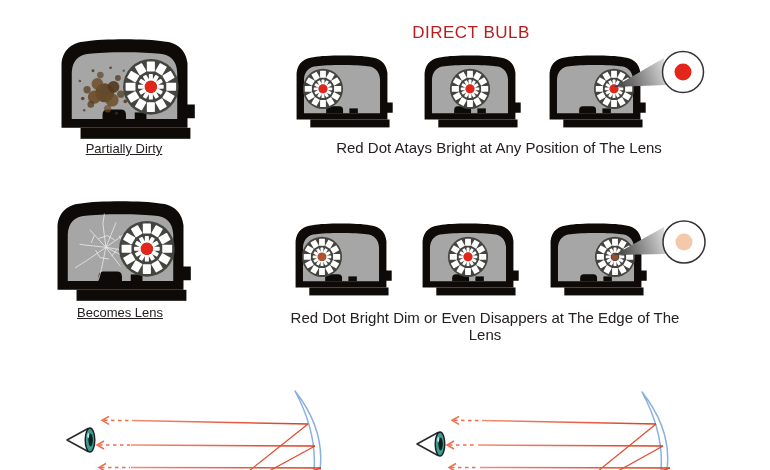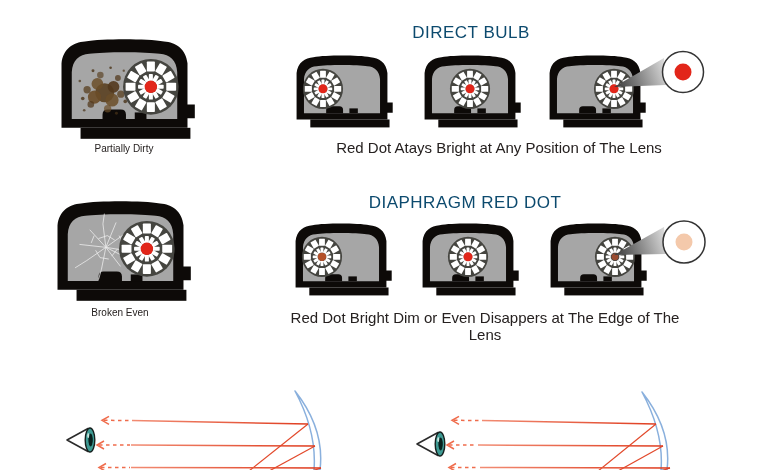--- a/index.html
+++ b/index.html
@@ -5,22 +5,22 @@
   html,body{margin:0;padding:0;background:#fff;}
   .stage{
     position:relative;width:770px;height:470px;overflow:hidden;background:#ffffff;
     font-family:"Liberation Sans",sans-serif;
   }
   .stage svg{position:absolute;display:block;}
   svg.defs-holder{width:0;height:0;position:absolute;}
   .blk{fill:#0d0a08;}
   .lens{fill:#a6a6a6;}
   .txt{position:absolute;text-align:center;color:#262120;}
-  .sight-label{font-size:10px;line-height:14px;}
-  .row-title{font-size:17px;letter-spacing:0.5px;color:#0c4a6e;}
+  .sight-label{font-size:13px;line-height:14px;text-decoration:underline;}
+  .row-title{font-size:17px;letter-spacing:0.5px;color:#b91c1c;}
   .row-caption{font-size:15px;color:#262120;}
   .overlay{left:0;top:0;width:770px;height:470px;pointer-events:none;}
 </style>
 </head>
 <body>
 
 <div class="stage">
 
   <svg class="defs-holder">
     <defs>
@@ -90,21 +90,21 @@
   <div class="txt sight-label" style="left:49px;top:142px;width:150px">Partially Dirty</div>
 
   <svg style="left:47px;top:199px;width:147px;height:104px" viewBox="0 0 200 142">
     <use href="#sight-body"></use>
     <use href="#cracks" transform="translate(80,66)"></use>
     <g transform="translate(136,68)">
       <use href="#wheel"></use>
       <circle r="8.5" fill="#e2261a"></circle>
     </g>
   </svg>
-  <div class="txt sight-label" style="left:45px;top:306px;width:150px">Broken Even</div>
+  <div class="txt sight-label" style="left:45px;top:306px;width:150px">Becomes Lens</div>
 
   <div class="txt row-title" style="left:271px;top:23px;width:400px">DIRECT BULB</div>
 
   <svg style="left:289px;top:54px;width:106px;height:75px" viewBox="0 0 200 142">
     <use href="#sight-body"></use>
     <g transform="translate(64,66)">
       <use href="#wheel"></use>
       <circle r="8.5" fill="#e2261a"></circle>
     </g>
   </svg>
@@ -117,21 +117,20 @@
   </svg>
   <svg style="left:542px;top:54px;width:106px;height:75px" viewBox="0 0 200 142">
     <use href="#sight-body"></use>
     <g transform="translate(136,66)">
       <use href="#wheel"></use>
       <circle r="8.5" fill="#e2261a"></circle>
     </g>
   </svg>
   <div class="txt row-caption" style="left:296px;top:139px;width:406px">Red Dot Atays Bright at Any Position of The Lens</div>
 
-  <div class="txt row-title" style="left:265px;top:193px;width:400px">DIAPHRAGM RED DOT</div>
 
   <svg style="left:288px;top:222px;width:106px;height:75px" viewBox="0 0 200 142">
     <use href="#sight-body"></use>
     <g transform="translate(64,66)">
       <use href="#wheel"></use>
       <circle r="8" fill="#b4512a"></circle>
     </g>
   </svg>
   <svg style="left:415px;top:222px;width:106px;height:75px" viewBox="0 0 200 142">
     <use href="#sight-body"></use>

